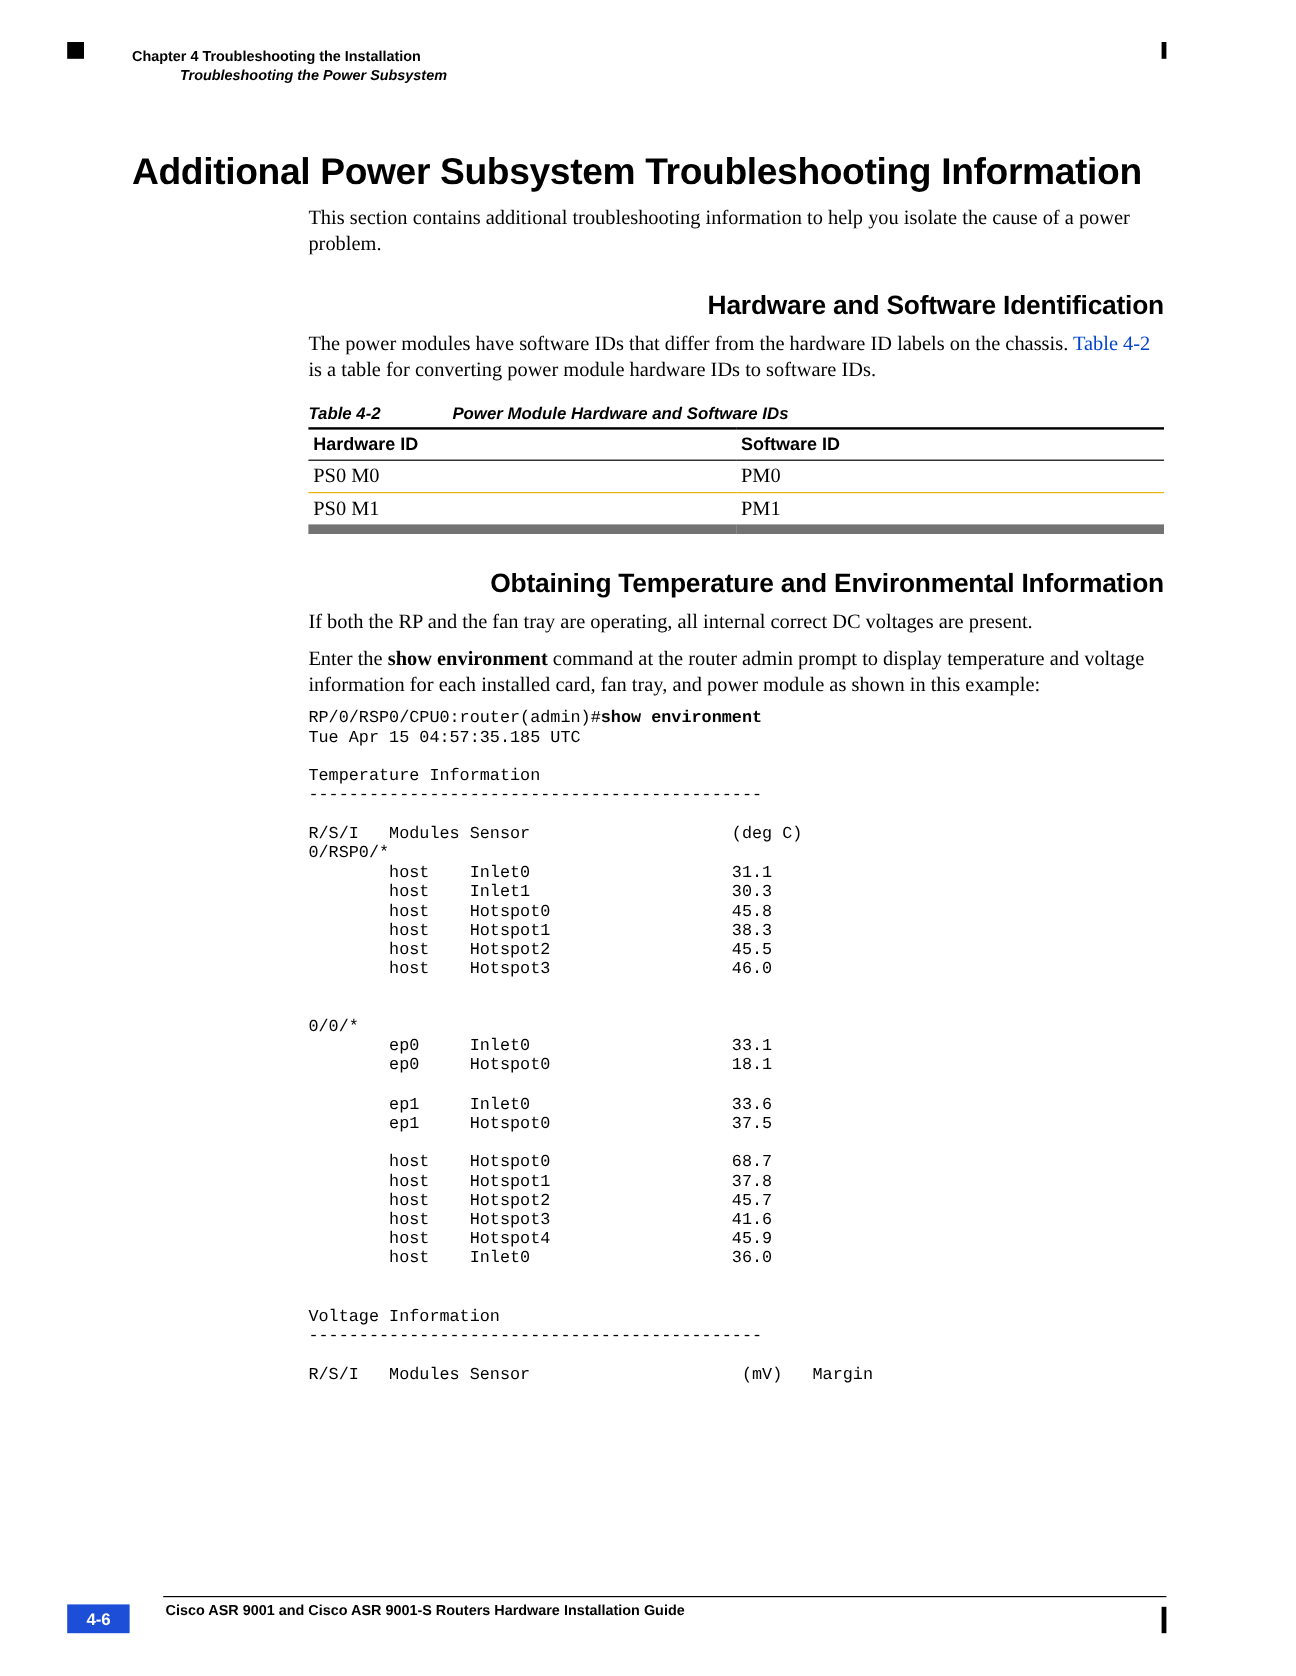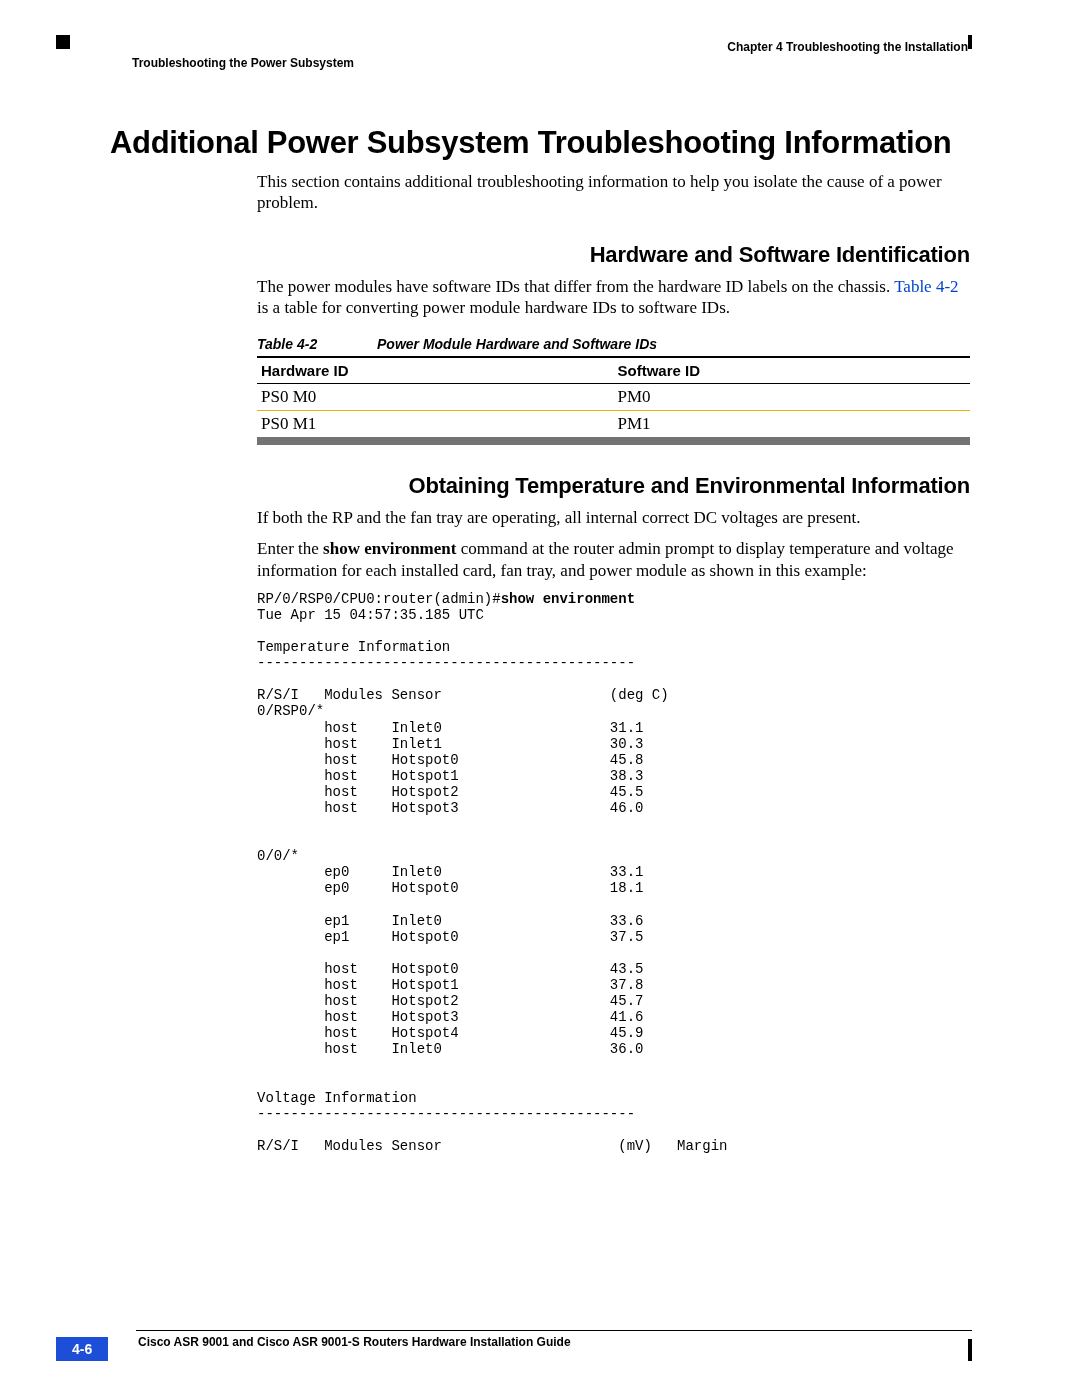--- a/index.html
+++ b/index.html
@@ -23,22 +23,22 @@
     height: 14px;
     background: #000;
   }
   .crop-tl { top: 35px; left: 56px; }
   .crop-tr { top: 35px; right: 108px; width: 4px; height: 14px; }
   .running-head {
     font-family: Arial, Helvetica, sans-serif;
     font-size: 12px;
     font-weight: bold;
   }
-  .running-head .right { text-align: right; margin-right: 2px; }
-  .running-head .left { margin-left: 22px; margin-top: 2px; }
+  .running-head .right { text-align: left; margin-right: 2px; }
+  .running-head .left { margin-left: 40px; margin-top: 2px; font-style: italic; }
 
   h1.section {
     font-family: Arial, Helvetica, sans-serif;
     font-weight: bold;
     font-size: 31px;
     margin: 55px 0 10px 0;
     letter-spacing: -0.3px;
   }
   h2.sub {
     font-family: Arial, Helvetica, sans-serif;
@@ -192,21 +192,21 @@
 <span>        host    Hotspot3                  46.0</span>
 
 
 <span>0/0/*</span>
 <span>        ep0     Inlet0                    33.1</span>
 <span>        ep0     Hotspot0                  18.1</span>
 
 <span>        ep1     Inlet0                    33.6</span>
 <span>        ep1     Hotspot0                  37.5</span>
 
-<span>        host    Hotspot0                  43.5</span>
+<span>        host    Hotspot0                  68.7</span>
 <span>        host    Hotspot1                  37.8</span>
 <span>        host    Hotspot2                  45.7</span>
 <span>        host    Hotspot3                  41.6</span>
 <span>        host    Hotspot4                  45.9</span>
 <span>        host    Inlet0                    36.0</span>
 
 
 <span>Voltage Information</span>
 <span>---------------------------------------------</span>
 

